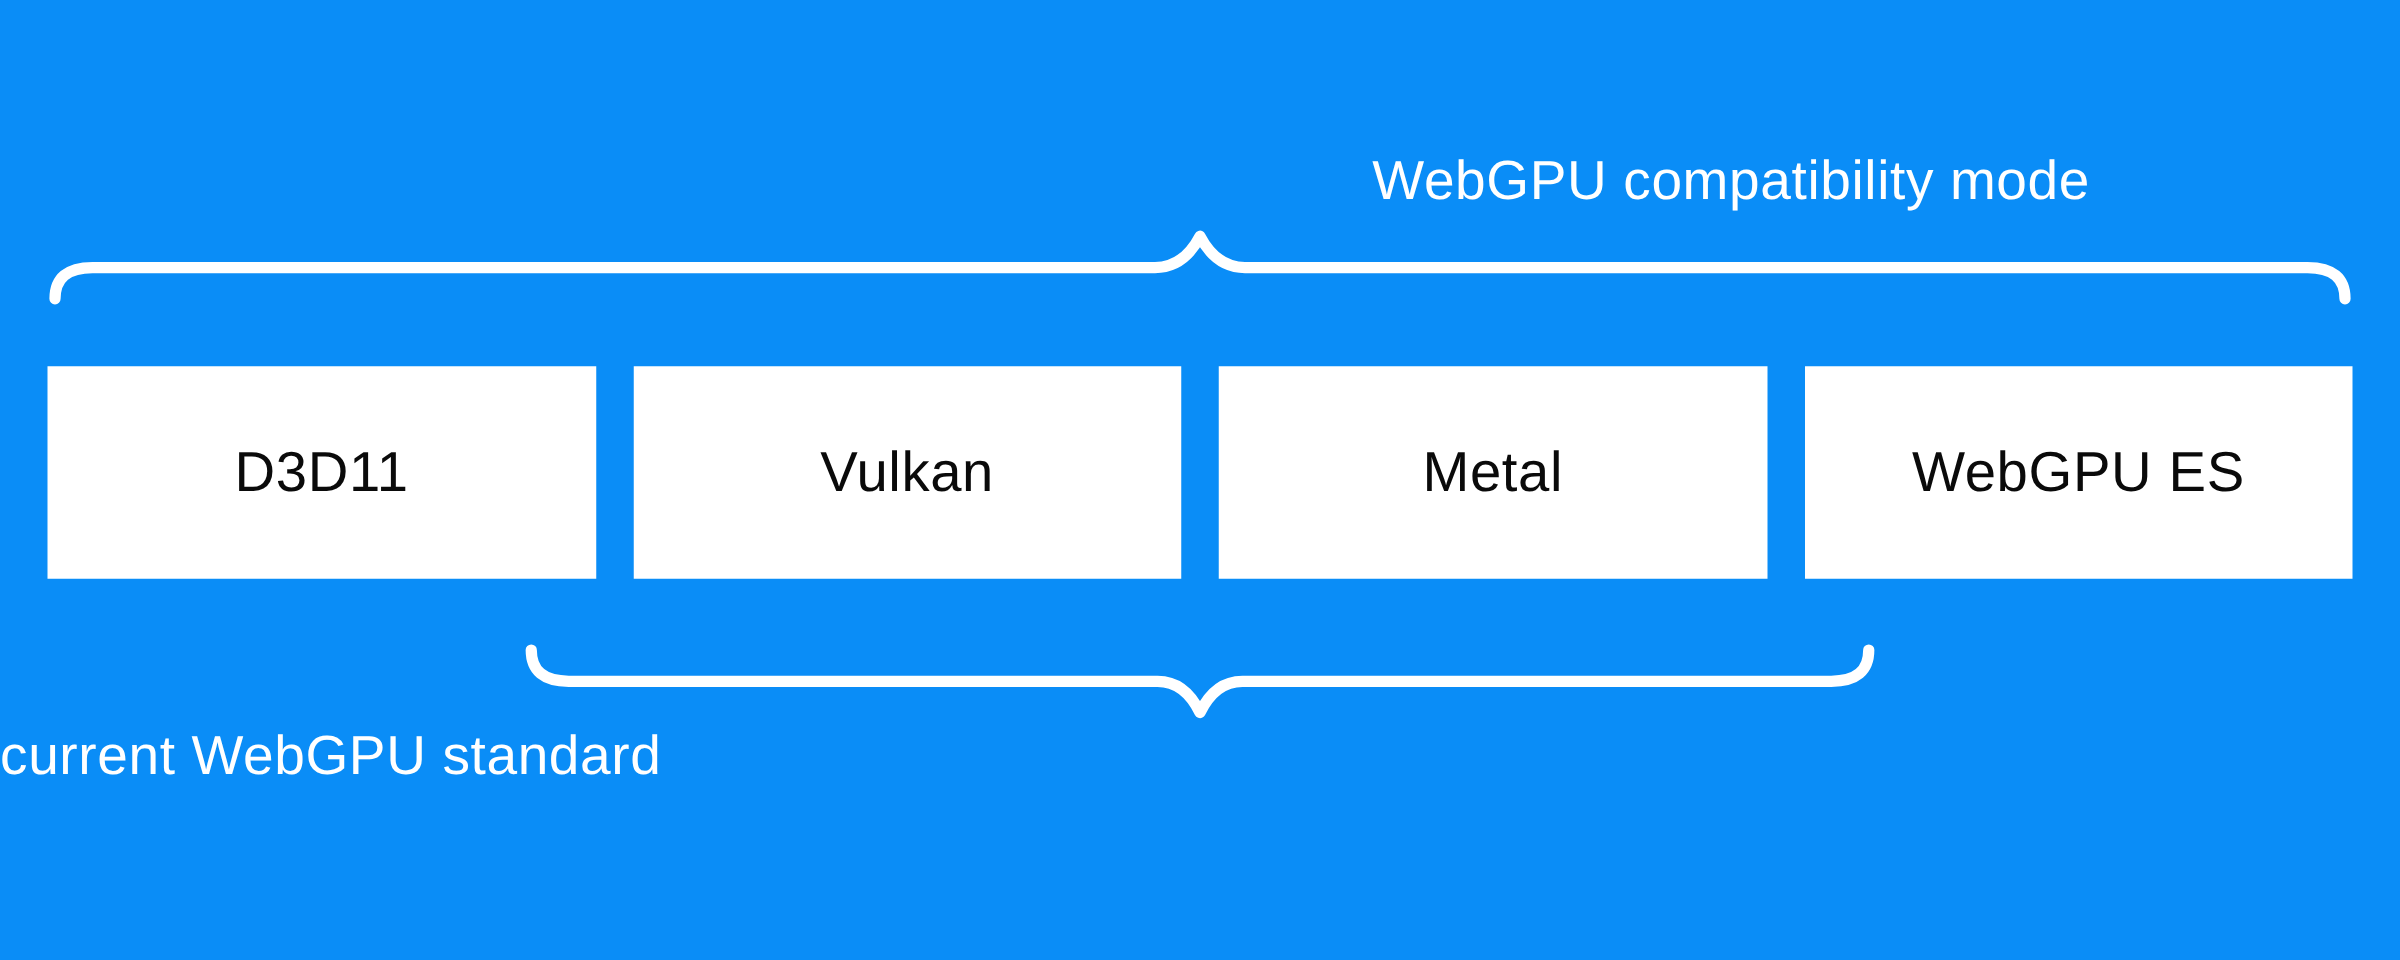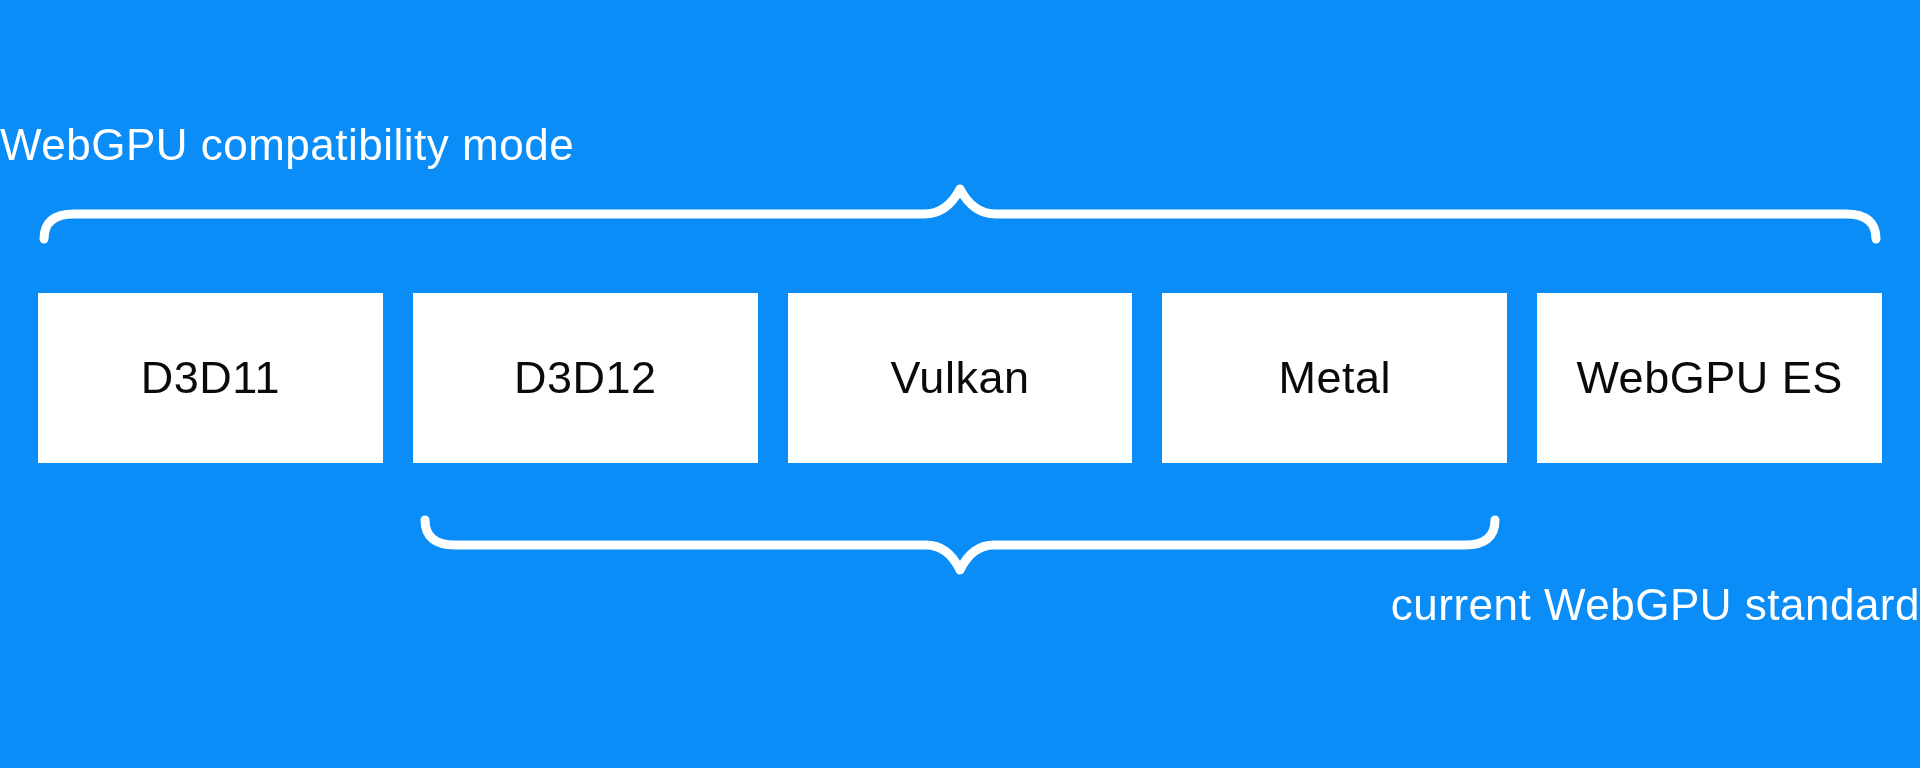--- a/index.html
+++ b/index.html
@@ -35,21 +35,21 @@
     stroke: var(--brace);
     stroke-width: 9;
     stroke-linecap: round;
     stroke-linejoin: round;
   }
   .top-label {
     position: absolute;
     left: 0;
     top: 120px;
     width: 1672px;
-    text-align: left;
+    text-align: right;
     font-size: 44px;
     letter-spacing: 0.5px;
     color: var(--label-text);
   }
   .boxes-row {
     position: absolute;
     left: 38px;
     top: 293px;
     width: 1844px;
     height: 170px;
@@ -67,21 +67,21 @@
   .api-box span {
     font-size: 45px;
     letter-spacing: 0.5px;
     color: var(--box-text);
   }
   .bottom-label {
     position: absolute;
     left: 0;
     top: 580px;
     width: 1920px;
-    text-align: right;
+    text-align: left;
     font-size: 44px;
     letter-spacing: 0.5px;
     color: var(--label-text);
   }
 </style>
 </head>
 <body>
 
 <div class="canvas">
 
@@ -90,23 +90,20 @@
   <svg class="braces" viewBox="0 0 1920 768" aria-hidden="true">
     <path class="brace" d="M 44 239 Q 44 214 74 214 L 924 214 Q 947 214 960 189 Q 973 214 996 214 L 1846 214 Q 1876 214 1876 239"></path>
     <path class="brace" d="M 425 520 Q 425 545 455 545 L 926 545 Q 948 545 960 570 Q 972 545 994 545 L 1465 545 Q 1495 545 1495 520"></path>
   </svg>
 
   <div class="boxes-row">
     <div class="api-box">
       <span>D3D11</span>
     </div>
     <div class="api-box">
-      <span>D3D12</span>
-    </div>
-    <div class="api-box">
       <span>Vulkan</span>
     </div>
     <div class="api-box">
       <span>Metal</span>
     </div>
     <div class="api-box">
       <span>WebGPU ES</span>
     </div>
   </div>
 

